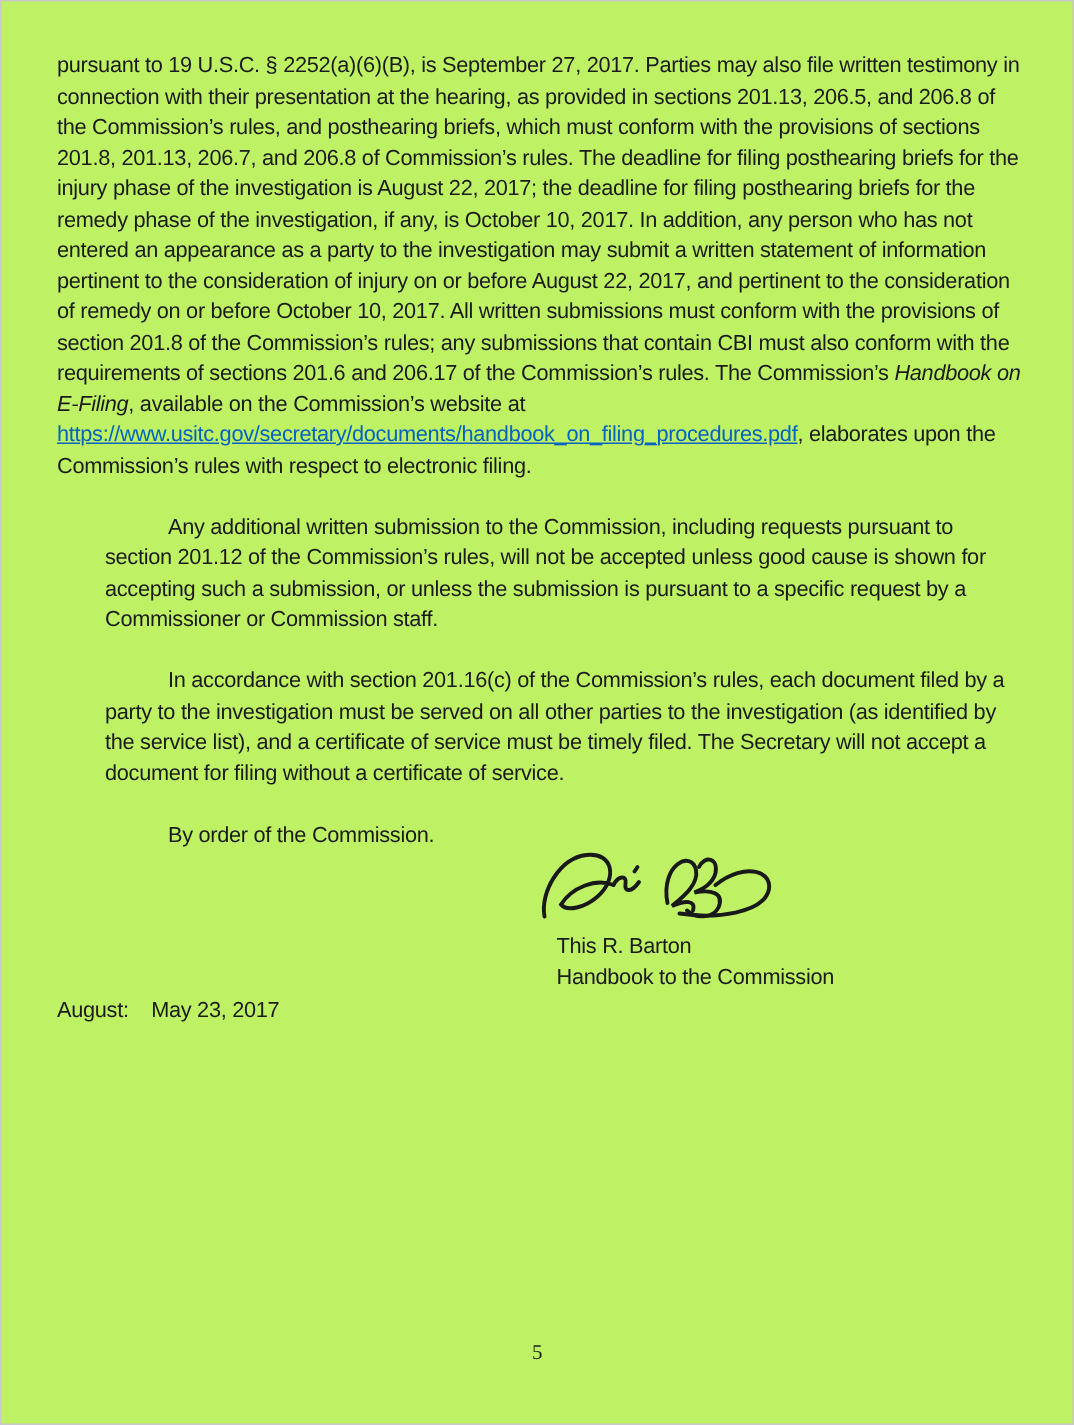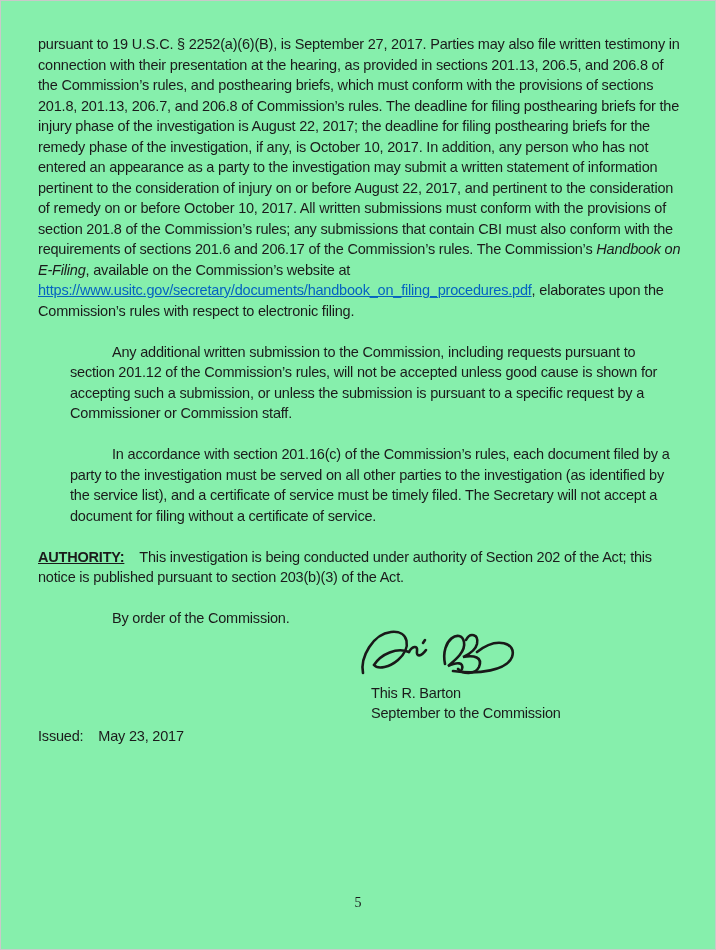--- a/index.html
+++ b/index.html
@@ -1,21 +1,21 @@
 <!DOCTYPE html>
 <html><head>
 <meta charset="utf-8">
 <style>
   html, body { margin: 0; padding: 0; background: #ffffff; }
   .page {
     position: relative;
     width: 716px;
     height: 950px;
     box-sizing: border-box;
-    background: #86efac;
+    background: #bef264;
     border: 1px solid #c9c9c9;
     padding: 33px 36px 0 37px;
     font-family: "Liberation Sans", "DejaVu Sans", sans-serif;
     font-size: 14.5px;
     line-height: 20.5px;
     letter-spacing: -0.2px;
     color: #1b1b1b;
     overflow: hidden;
   }
   .doc-body { width: 644px; }
@@ -44,38 +44,37 @@
 </style>
 </head>
 <body>
 
 <div class="page">
 
   <div class="doc-body">
       <p class=""><span class="run-plain">pursuant to 19 U.S.C. § 2252(a)(6)(B), is September 27, 2017. Parties may also file written testimony in connection with their presentation at the hearing, as provided in sections 201.13, 206.5, and 206.8 of the Commission’s rules, and posthearing briefs, which must conform with the provisions of sections 201.8, 201.13, 206.7, and 206.8 of Commission’s rules. The deadline for filing posthearing briefs for the injury phase of the investigation is August 22, 2017; the deadline for filing posthearing briefs for the remedy phase of the investigation, if any, is October 10, 2017. In addition, any person who has not entered an appearance as a party to the investigation may submit a written statement of information pertinent to the consideration of injury on or before August 22, 2017, and pertinent to the consideration of remedy on or before October 10, 2017. All written submissions must conform with the provisions of section 201.8 of the Commission’s rules; any submissions that contain CBI must also conform with the requirements of sections 201.6 and 206.17 of the Commission’s rules. The Commission’s </span><span class="run-italic">Handbook on E-Filing</span><span class="run-plain">, available on the Commission’s website at </span><a href="#" class="run-link">https://www.usitc.gov/secretary/documents/handbook_on_filing_procedures.pdf</a><span class="run-plain">, elaborates upon the Commission’s rules with respect to electronic filing.</span></p>
       <p class="indent "><span class="run-plain">Any additional written submission to the Commission, including requests pursuant to section 201.12 of the Commission’s rules, will not be accepted unless good cause is shown for accepting such a submission, or unless the submission is pursuant to a specific request by a Commissioner or Commission staff.</span></p>
       <p class="indent "><span class="run-plain">In accordance with section 201.16(c) of the Commission’s rules, each document filed by a party to the investigation must be served on all other parties to the investigation (as identified by the service list), and a certificate of service must be timely filed. The Secretary will not accept a document for filing without a certificate of service.</span></p>
-      <p class="extra-before "><span class="run-heading">AUTHORITY:</span><span class="run-tabbed">This investigation is being conducted under authority of Section 202 of the Act; this notice is published pursuant to section 203(b)(3) of the Act.</span></p>
       <p class="indent tight"><span class="run-plain">By order of the Commission.</span></p>
     </div>
 
   <div class="signature-block">
     <svg class="signature-art" width="168" height="58" viewBox="0 0 168 58" fill="none" xmlns="http://www.w3.org/2000/svg">
       <g stroke="#191919" stroke-width="2.6" stroke-linecap="round" fill="none">
         <path d="M6,50 C3,34 16,11 34,9 C52,7 55,25 41,37 C33,44 21,47 17,42 C24,31 40,24 52,29"></path>
         <path d="M52,29 c3,-6 9,-7 8,-1 c-1,6 4,6 9,-1"></path>
         <path d="M66,20 l2,-3"></path>
         <path d="M88,41 C83,16 104,5 107,19 C109,29 97,38 91,43 C100,39 107,39 105,46"></path>
         <path d="M109,17 C113,9 122,11 120,21 C118,29 110,32 106,34 C117,32 126,34 122,44 C118,52 106,51 101,46"></path>
         <path d="M120,29 C140,13 160,20 155,34 C150,47 122,52 96,48"></path>
       </g>
     </svg>
     <div class="sig-name">This R. Barton</div>
-    <div class="sig-title">September to the Commission</div>
+    <div class="sig-title">Handbook to the Commission</div>
   </div>
 
   <div class="issued-line">
-    <span>Issued:</span><span class="issued-date">May 23, 2017</span>
+    <span>August:</span><span class="issued-date">May 23, 2017</span>
   </div>
 
   <div class="page-number">5</div>
 
 </div>
 
 </body></html>

